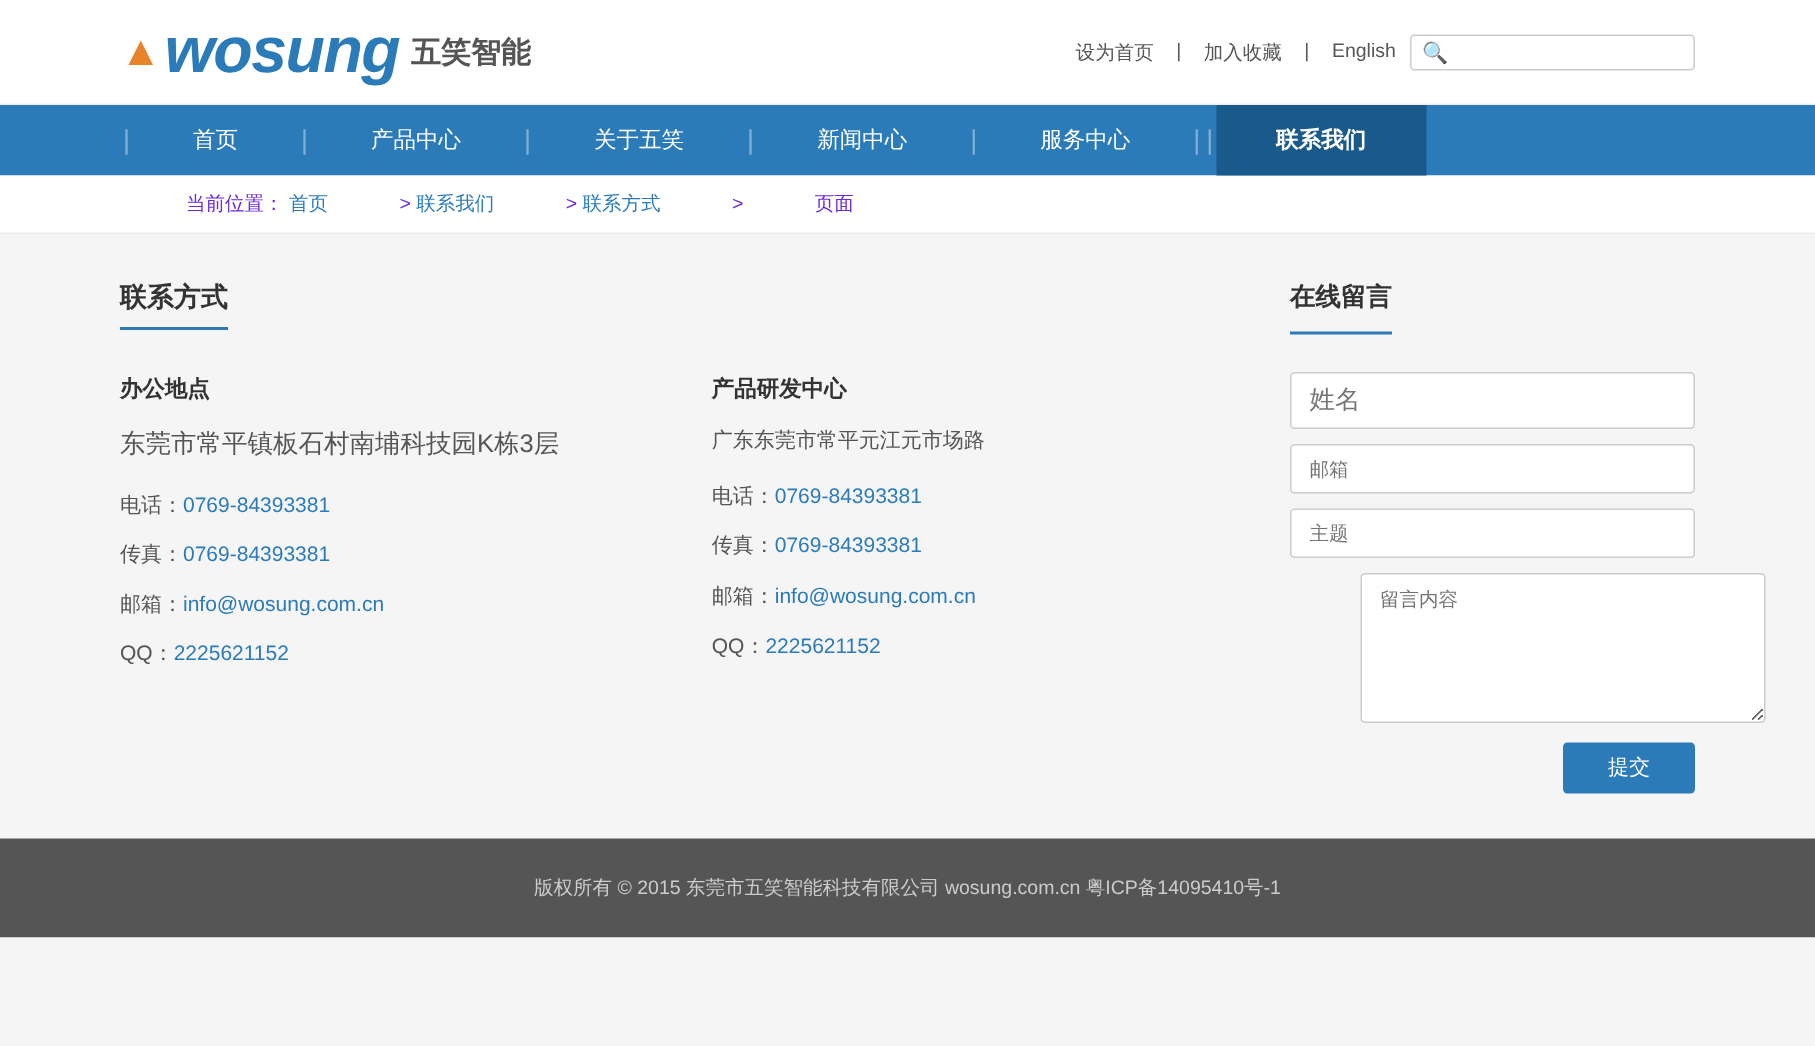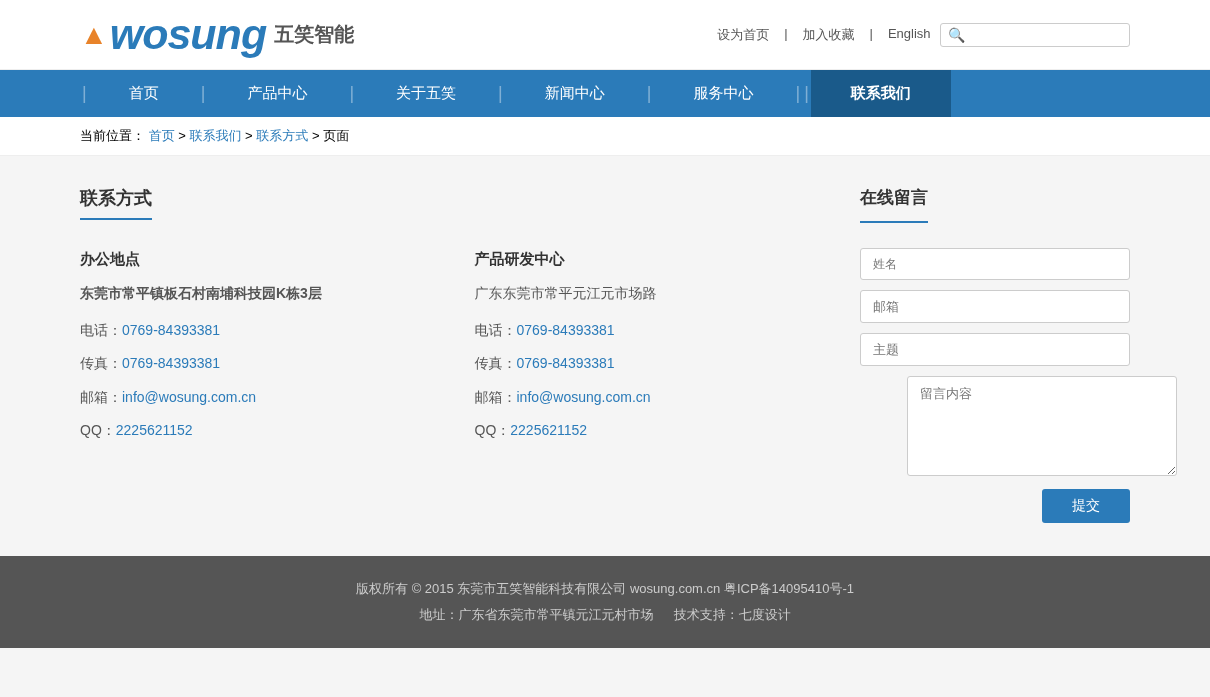--- a/index.html
+++ b/index.html
@@ -21,21 +21,21 @@
     
     #nav { background: #2b7bb9; display: flex; align-items: center; justify-content: center; }
     #nav-inner { display: flex; align-items: center; width: 100%; max-width: 1050px; }
     .nav-sep { color: rgba(255,255,255,0.4); font-size: 18px; padding: 0 2px; }
     .nav-item { color: #fff; padding: 14px 40px; font-size: 15px; cursor: pointer; text-decoration: none; display: block; }
     .nav-item.active { background: #1a5a8a; font-weight: bold; }
 
     
     #breadcrumb-bar { background: #fff; padding: 10px 80px; border-bottom: 1px solid #eee; }
     #breadcrumb { font-size: 13px; color: #666; }
-    #breadcrumb span { color: #000000; }
+    #breadcrumb span { color: #6d28d9; margin-left: 44px; }
     #breadcrumb a { color: #2b7bb9; text-decoration: none; }
 
     
     #main { max-width: 1210px; margin: 0 auto; padding: 30px 80px; display: flex; gap: 40px; background: #f5f5f5; min-height: 400px; }
     #left-panel { flex: 1; }
     #right-panel { width: 270px; }
 
     .contact-grid { display: flex; gap: 60px; }
     .contact-col { flex: 1; }
     .contact-col-title { font-size: 15px; font-weight: bold; color: #333; margin-bottom: 15px; }
@@ -132,21 +132,21 @@
 
 <div id="main" style="max-width:1210px; margin:0 auto; padding:30px 80px; display:flex; gap:40px; background:#f5f5f5; min-height:400px;">
 
   <div id="left-panel" style="flex:1;">
     <div style="font-size:18px; font-weight:bold; color:#333; margin-bottom:20px; border-bottom:2px solid #2b7bb9; padding-bottom:8px; display:inline-block;">联系方式</div>
 
     <div class="contact-grid" style="display:flex; gap:37px; margin-top:10px;">
 
       <div class="contact-col" style="flex:1;">
         <div class="contact-col-title" style="font-size:15px; font-weight:bold; color:#333; margin-bottom:12px;">办公地点</div>
-        <div class="contact-address" style="color:#555; margin-bottom:12px; font-size:14px; line-height:1.8;font-weight:bold;">东莞市常平镇板石村南埔科技园K栋3层</div>
+        <div class="contact-address" style="color:#555; margin-bottom:12px; font-size:17px; line-height:1.8;">东莞市常平镇板石村南埔科技园K栋3层</div>
         <div class="contact-row" style="margin-bottom:8px; font-size:14px; line-height:1.8;">
           <span class="label">电话：</span><span class="value" style="color:#2b7bb9;">0769-84393381</span>
         </div>
         <div class="contact-row" style="margin-bottom:8px; font-size:14px; line-height:1.8;">
           <span class="label">传真：</span><span class="value" style="color:#2b7bb9;">0769-84393381</span>
         </div>
         <div class="contact-row" style="margin-bottom:8px; font-size:14px; line-height:1.8;">
           <span class="label">邮箱：</span><span class="value" style="color:#2b7bb9;">info@wosung.com.cn</span>
         </div>
         <div class="contact-row" style="margin-bottom:8px; font-size:14px; line-height:1.8;">
@@ -169,31 +169,26 @@
         <div class="contact-row" style="margin-bottom:8px; font-size:14px; line-height:1.8;">
           <span class="label">QQ：</span><span class="value" style="color:#2b7bb9;">2225621152</span>
         </div>
       </div>
     </div>
   </div>
 
   <div id="right-panel" style="width:270px;">
     <div style="font-size:17px; font-weight:bold; color:#333; margin-bottom:15px; border-bottom:2px solid #2b7bb9; padding-bottom:12px; display:inline-block;">在线留言</div>
     <div style="margin-top:10px;">
-      <input type="text" class="form-input" style="width: 100%; padding: 8px 12px; border: 1px solid rgb(204, 204, 204); border-radius: 3px; font-size: 12px; color: rgb(170, 170, 170); margin-bottom: 10px; outline: none; background: rgb(255, 255, 255);" placeholder="姓名">
+      <input type="text" class="form-input" style="width: 100%; padding: 8px 12px; border: 1px solid rgb(204, 204, 204); border-radius: 3px; font-size: 17px; color: rgb(170, 170, 170); margin-bottom: 10px; outline: none; background: rgb(255, 255, 255);" placeholder="姓名">
       <input type="text" class="form-input" style="width: 100%; padding: 8px 12px; border: 1px solid rgb(204, 204, 204); border-radius: 3px; font-size: 13px; color: rgb(170, 170, 170); margin-bottom: 10px; outline: none; background: rgb(255, 255, 255);" placeholder="邮箱">
       <input type="text" class="form-input" style="width: 100%; padding: 8px 12px; border: 1px solid rgb(204, 204, 204); border-radius: 3px; font-size: 13px; color: rgb(170, 170, 170); margin-bottom: 10px; outline: none; background: rgb(255, 255, 255);" placeholder="主题">
       <textarea class="form-input" style="width: 100%; padding: 8px 12px; border: 1px solid rgb(204, 204, 204); border-radius: 3px; font-size: 13px; color: rgb(170, 170, 170); margin-bottom: 10px; outline: none; background: rgb(255, 255, 255); height: 100px; resize: vertical;" placeholder="留言内容"></textarea>
       <div style="text-align:right;">
         <button class="submit-btn" style="background:#2b7bb9; color:#fff; border:none; padding:8px 30px; border-radius:3px; font-size:14px; cursor:pointer;">提交</button>
       </div>
     </div>
   </div>
 </div>
 
 <div id="footer" style="background:#555; color:#ccc; text-align:center; padding:20px; font-size:13px; line-height:2;">
   <div>版权所有 © 2015 东莞市五笑智能科技有限公司 wosung.com.cn 粤ICP备14095410号-1</div>
-  <div>
-    <span>地址：广东省东莞市常平镇元江元村市场</span>
-    <span>　</span>
-    <span>技术支持：七度设计</span>
-  </div>
 </div>
 
 </body></html>

